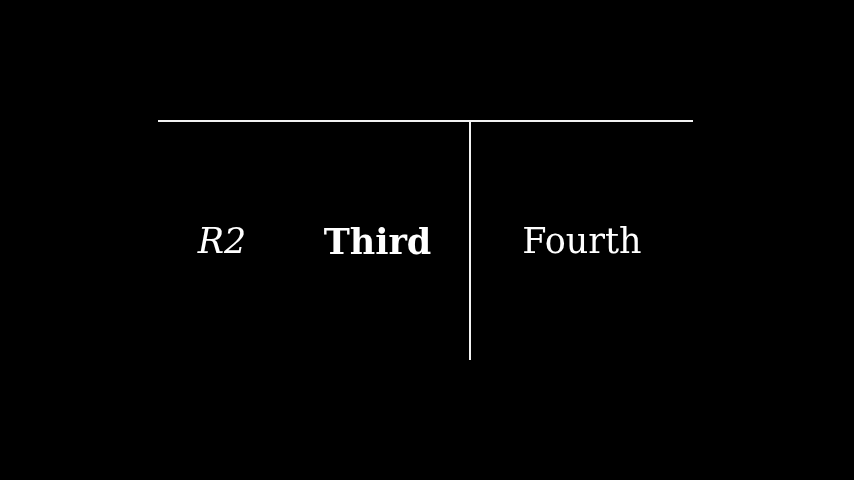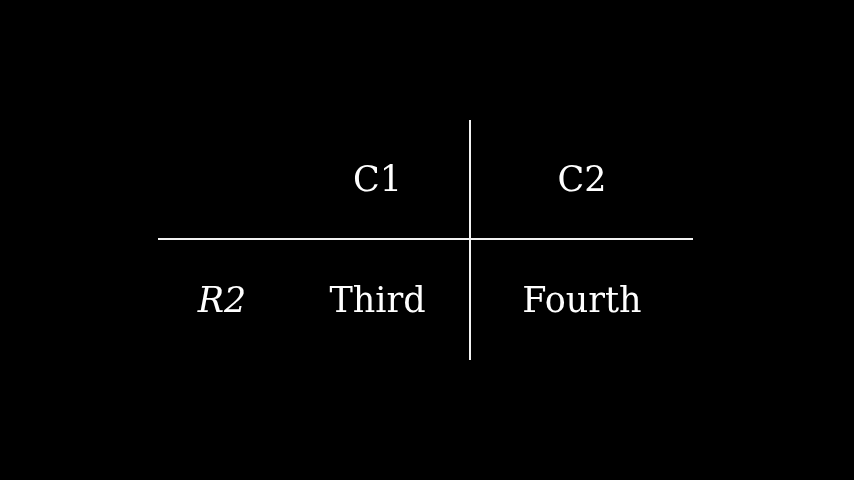--- a/index.html
+++ b/index.html
@@ -98,29 +98,24 @@
 <div id="stage" style="background: rgb(0, 0, 0);">
 
   <div id="table-wrap">
     <table class="matrix">
       <colgroup>
         <col class="col-stub">
         <col class="col-c1">
         <col class="col-c2">
       </colgroup>
       <tbody>
-        <tr class="row-head">
-          <th class="corner"></th>
-          <th class="colhead vrule-right" style="border-right: 2px solid rgb(242, 242, 242);">C1</th>
-          <th class="colhead">C2</th>
-        </tr>
 
 
         <tr class="row-body rule-under-r1">
           <td class="stub" style="border-top: 2px solid rgb(242, 242, 242); font-style: italic;">R2</td>
-          <td class="vrule-right" style="border-right: 2px solid rgb(242, 242, 242); border-top: 2px solid rgb(242, 242, 242);">Third</td>
+          <td class="vrule-right" style="border-right: 2px solid rgb(242, 242, 242); border-top: 2px solid rgb(242, 242, 242); font-weight: bold;">Third</td>
           <td style="border-top: 2px solid rgb(242, 242, 242);">Fourth</td>
         </tr>
       </tbody>
     </table>
   </div>
 
 </div>
 
 </body></html>

